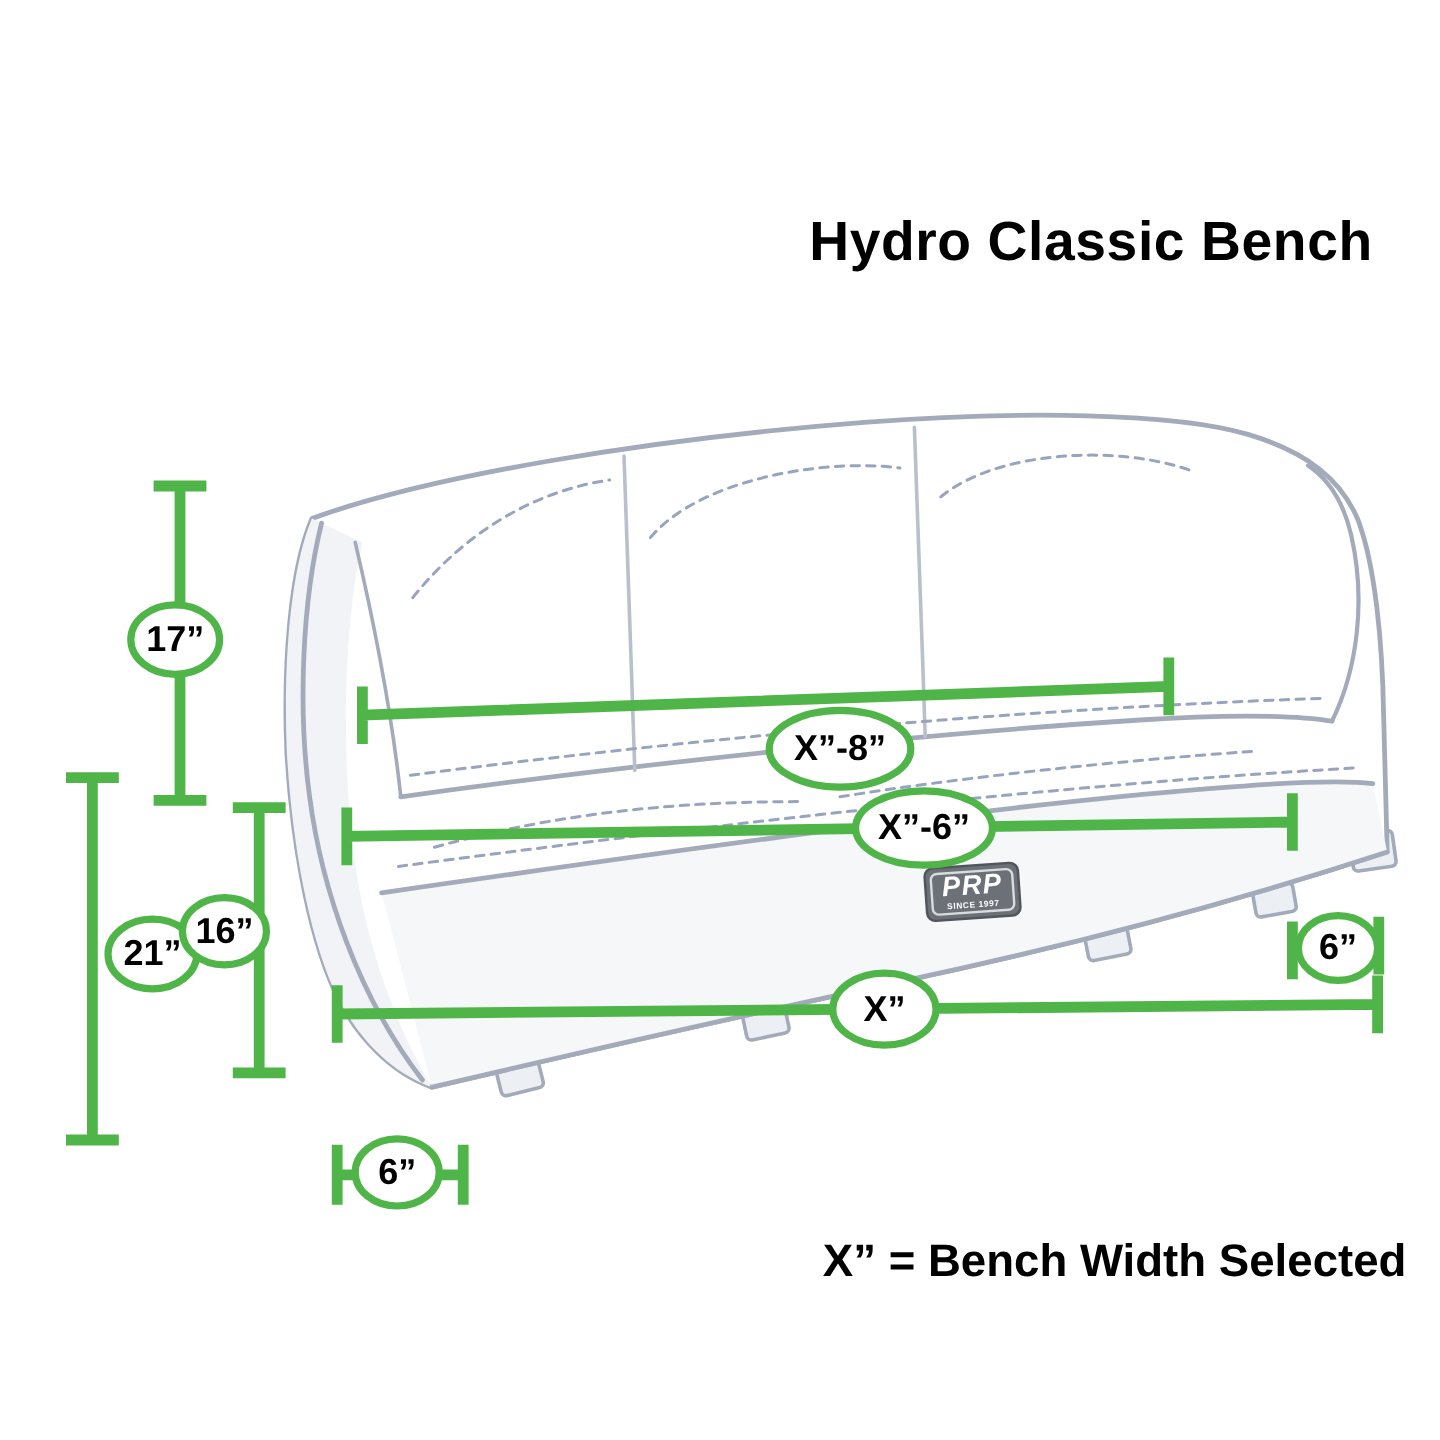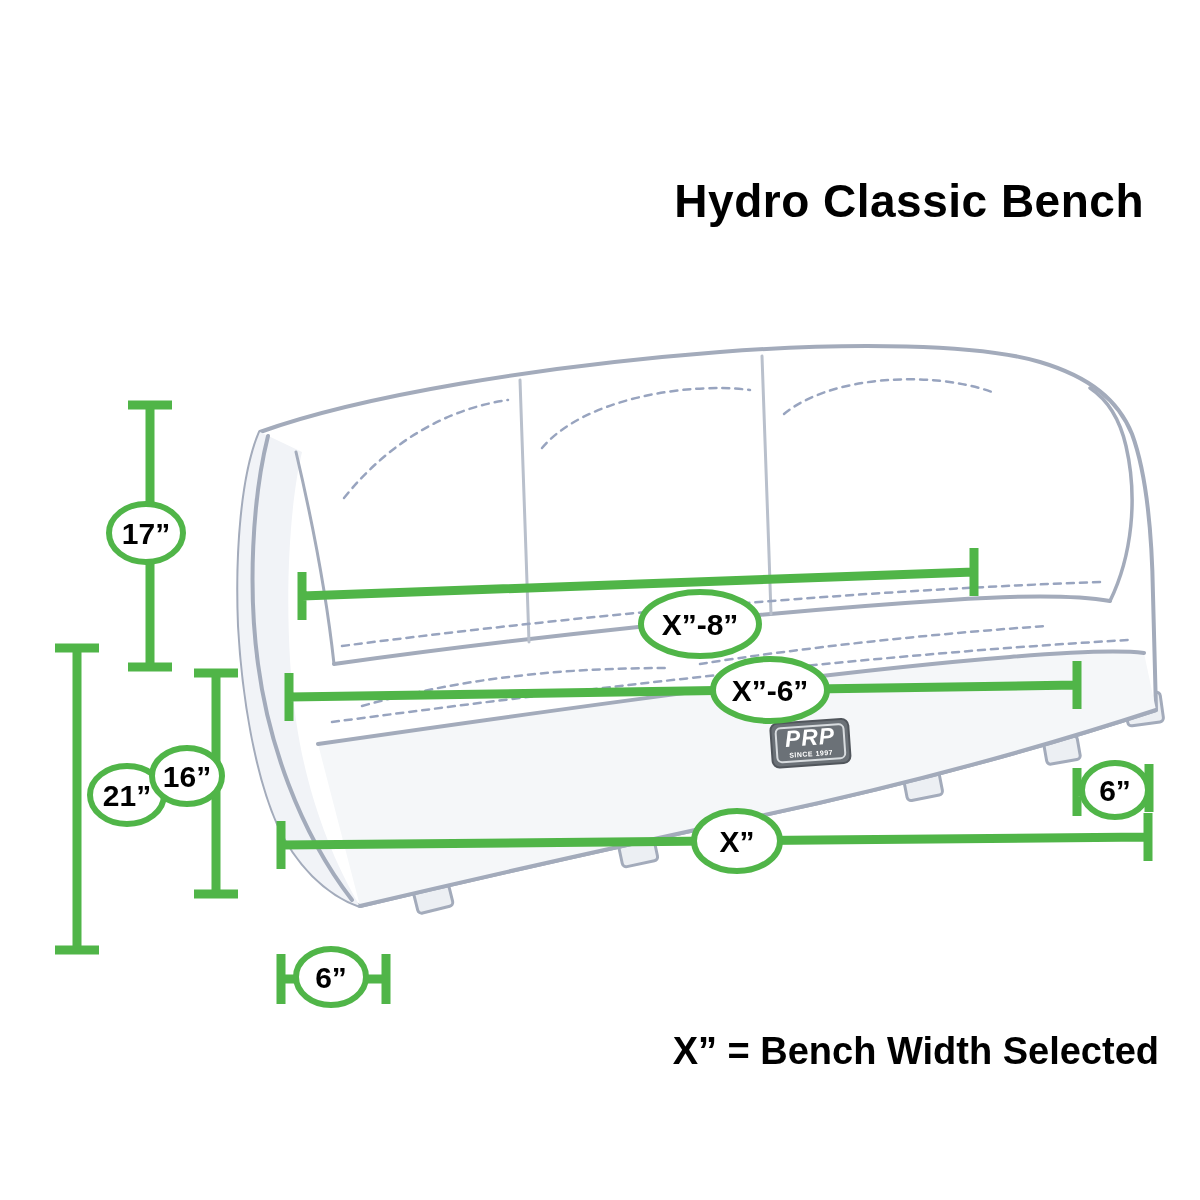--- a/index.html
+++ b/index.html
@@ -19,21 +19,21 @@
     margin: 0;
     font: 700 46px "Liberation Sans", sans-serif;
     color: #000;
     letter-spacing: 0.5px;
     white-space: nowrap;
     z-index: 3;
   }
   .legend-note {
     position: absolute;
     top: 1030px;
-    right: 41px;
+    right: 28px;
     font: 700 38px "Liberation Sans", sans-serif;
     color: #000;
     white-space: nowrap;
     z-index: 3;
   }
   svg text.dim-text {
     font-family: "Liberation Sans", sans-serif;
     font-weight: 700;
     font-size: 30px;
   }

